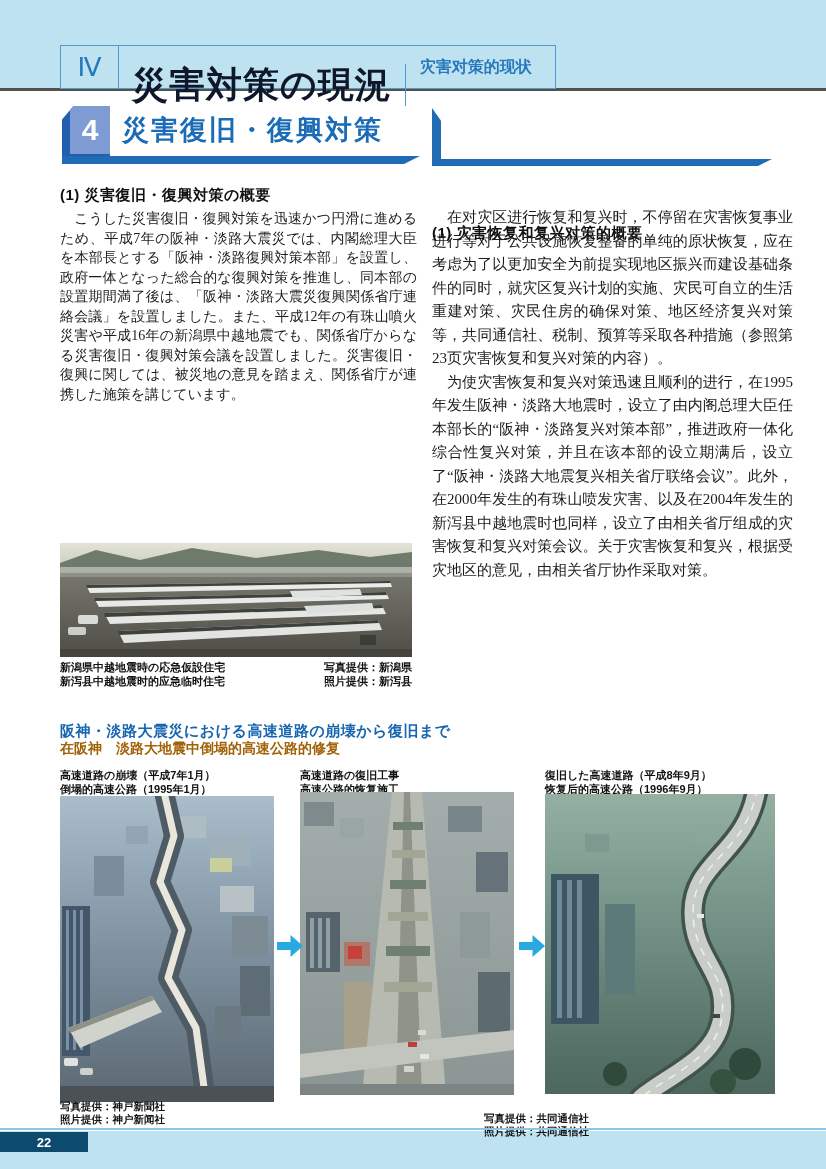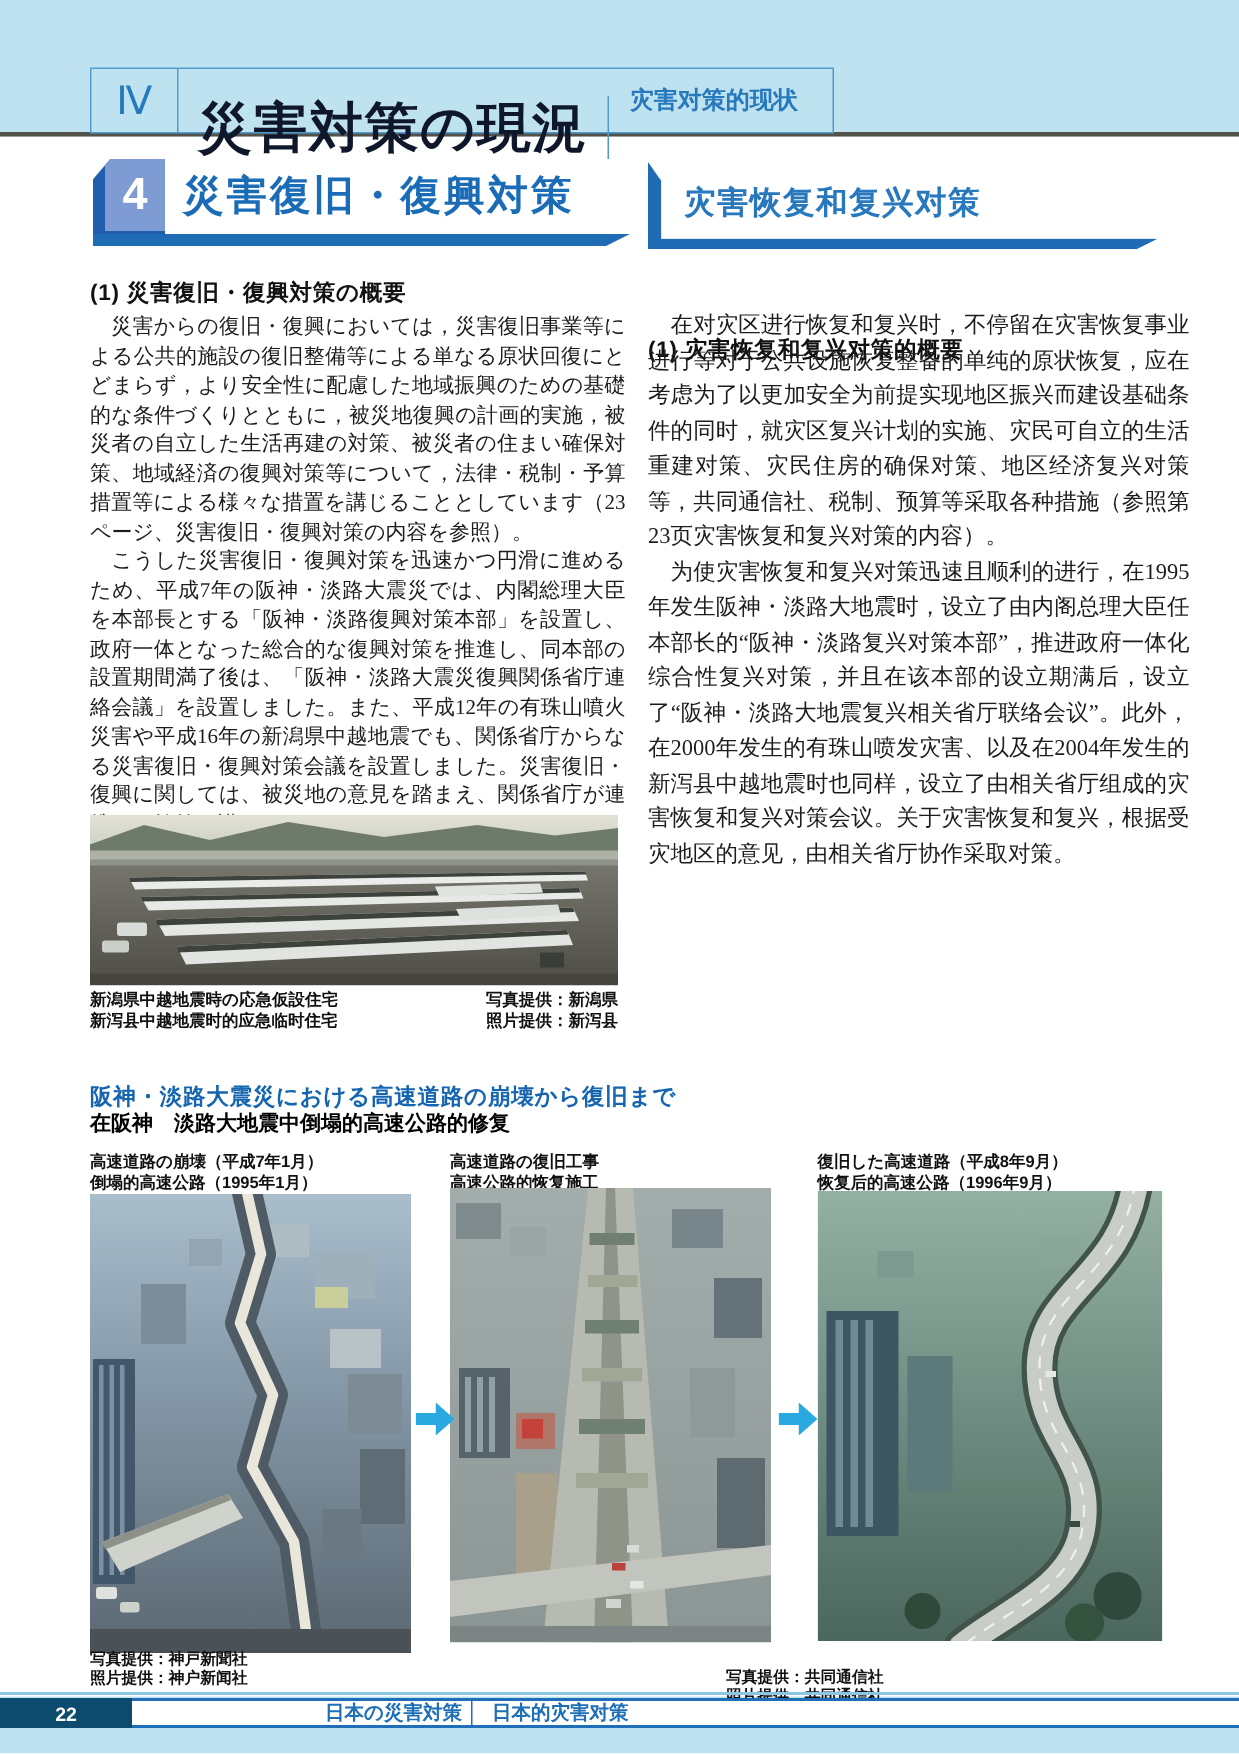--- a/index.html
+++ b/index.html
@@ -32,21 +32,21 @@
   .zh-body { position:absolute; left:432px; top:206px; width:361px; font-family:"Liberation Serif", serif; font-size:15px; line-height:23.5px; color:#1c1c1c; text-align:justify; }
 
   
   .photo1 { position:absolute; left:60px; top:543px; width:352px; height:114px; overflow:hidden; }
   .photo1 svg { display:block; }
   .photo1-caption { position:absolute; left:60px; top:660px; width:352px; display:flex; justify-content:space-between; }
   .cap { font-size:11px; font-weight:bold; color:#111111; line-height:14px; }
 
   
   .hw-title-ja { position:absolute; left:60px; top:722px; color:#1565b0; font-size:15px; font-weight:bold; letter-spacing:0.5px; }
-  .hw-title-zh { position:absolute; left:60px; top:740px; color:#000000; font-size:14px; font-weight:bold; }
+  .hw-title-zh { position:absolute; left:60px; top:740px; color:#a16207; font-size:14px; font-weight:bold; }
   .hw-cap-1 { position:absolute; left:60px; top:768px; width:230px; }
   .hw-cap-2 { position:absolute; left:300px; top:768px; width:230px; }
   .hw-cap-3 { position:absolute; left:545px; top:768px; width:235px; }
   .photoA { position:absolute; left:60px; top:796px; width:214px; height:306px; overflow:hidden; }
   .photoB { position:absolute; left:300px; top:792px; width:214px; height:303px; overflow:hidden; }
   .photoC { position:absolute; left:545px; top:794px; width:230px; height:300px; overflow:hidden; }
   .arrow { position:absolute; width:26px; height:22px; background:#29a9e0; clip-path:polygon(0 32%, 52% 32%, 52% 0, 100% 50%, 52% 100%, 52% 68%, 0 68%); }
   .arrow1 { left:277px; top:935px; }
   .arrow2 { left:519px; top:935px; }
   .credit-left { position:absolute; left:60px; top:1100px; }
@@ -76,25 +76,23 @@
   </div>
 
   <div class="num-box">
     <div class="num-box-inner">4</div>
   </div>
   <div class="sec-title-ja">災害復旧・復興対策</div>
   <div class="sec-swoosh"></div>
 
   <div class="zh-bar-v"></div>
   <div class="zh-bar-h"></div>
-  <div class="sec-title-zh">灾害恢复和复兴对策</div>
 
   <div class="col-heading jp-heading">(1) 災害復旧・復興対策の概要</div>
   <div class="jp-body">
-    <p>　災害からの復旧・復興においては，災害復旧事業等による公共的施設の復旧整備等による単なる原状回復にとどまらず，より安全性に配慮した地域振興のための基礎的な条件づくりとともに，被災地復興の計画的実施，被災者の自立した生活再建の対策、被災者の住まい確保対策、地域経済の復興対策等について，法律・税制・予算措置等による様々な措置を講じることとしています（23ページ、災害復旧・復興対策の内容を参照）。</p>
     <p>　こうした災害復旧・復興対策を迅速かつ円滑に進めるため、平成7年の阪神・淡路大震災では、内閣総理大臣を本部長とする「阪神・淡路復興対策本部」を設置し、政府一体となった総合的な復興対策を推進し、同本部の設置期間満了後は、「阪神・淡路大震災復興関係省庁連絡会議」を設置しました。また、平成12年の有珠山噴火災害や平成16年の新潟県中越地震でも、関係省庁からなる災害復旧・復興対策会議を設置しました。災害復旧・復興に関しては、被災地の意見を踏まえ、関係省庁が連携した施策を講じています。</p>
   </div>
 
   <div class="col-heading zh-heading">(1) 灾害恢复和复兴对策的概要</div>
   <div class="zh-body">
     <p>　在对灾区进行恢复和复兴时，不停留在灾害恢复事业进行等对于公共设施恢复整备的单纯的原状恢复，应在考虑为了以更加安全为前提实现地区振兴而建设基础条件的同时，就灾区复兴计划的实施、灾民可自立的生活重建对策、灾民住房的确保对策、地区经济复兴对策等，共同通信社、税制、预算等采取各种措施（参照第23页灾害恢复和复兴对策的内容）。</p>
     <p>　为使灾害恢复和复兴对策迅速且顺利的进行，在1995年发生阪神・淡路大地震时，设立了由内阁总理大臣任本部长的“阪神・淡路复兴对策本部”，推进政府一体化综合性复兴对策，并且在该本部的设立期满后，设立了“阪神・淡路大地震复兴相关省厅联络会议”。此外，在2000年发生的有珠山喷发灾害、以及在2004年发生的新泻县中越地震时也同样，设立了由相关省厅组成的灾害恢复和复兴对策会议。关于灾害恢复和复兴，根据受灾地区的意见，由相关省厅协作采取对策。</p>
   </div>
 
   <div class="photo1">
@@ -265,19 +263,14 @@
     <div>照片提供：神户新闻社</div>
   </div>
   <div class="credit-right credit">
     <div>写真提供：共同通信社</div>
     <div>照片提供：共同通信社</div>
   </div>
 
   <div class="footer-thin-line"></div>
   <div class="footer-band">
     <div class="page-num-box">22</div>
-    <div class="footer-strip">
-      <span class="footer-ja">日本の災害対策</span>
-      <span class="footer-div"></span>
-      <span class="footer-zh">日本的灾害对策</span>
-    </div>
   </div>
 </div>
 
 </body></html>

